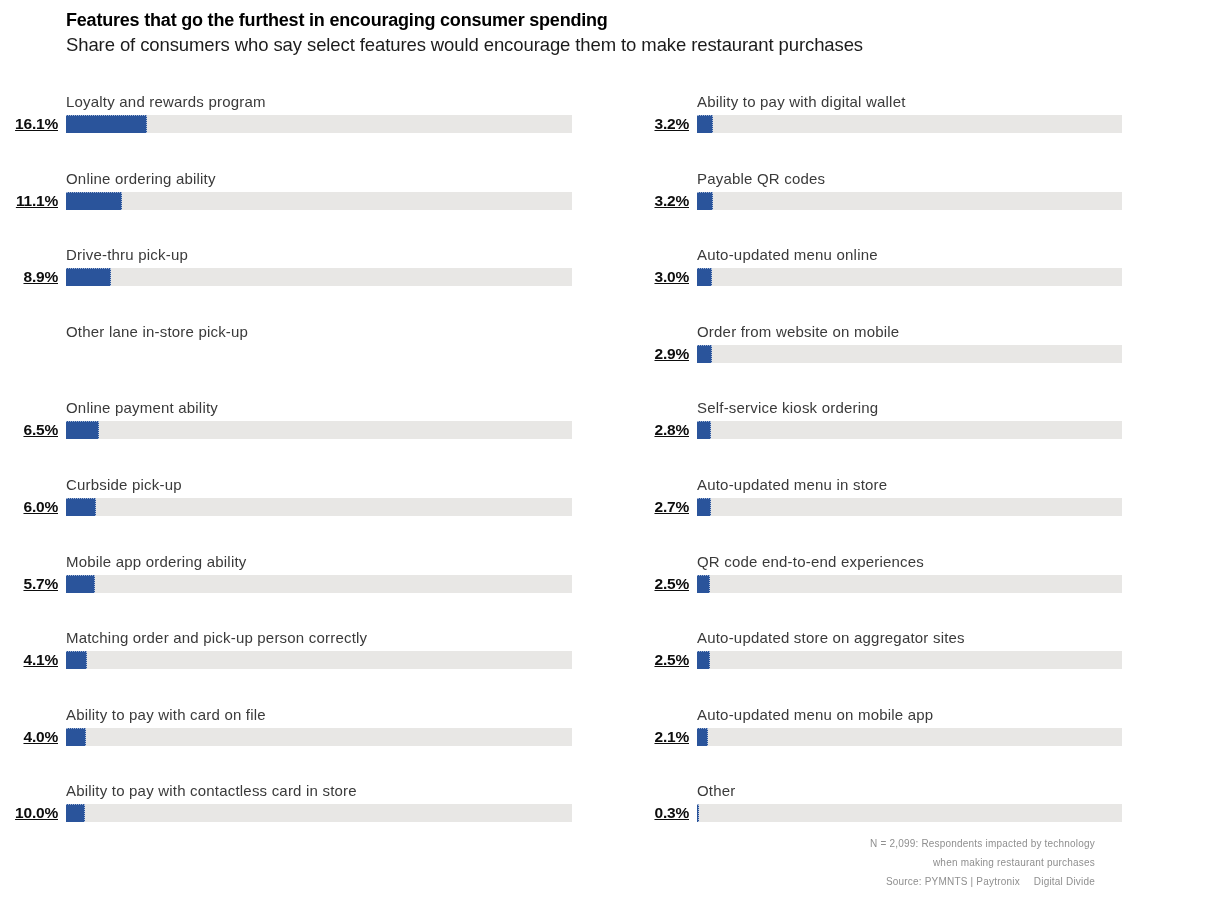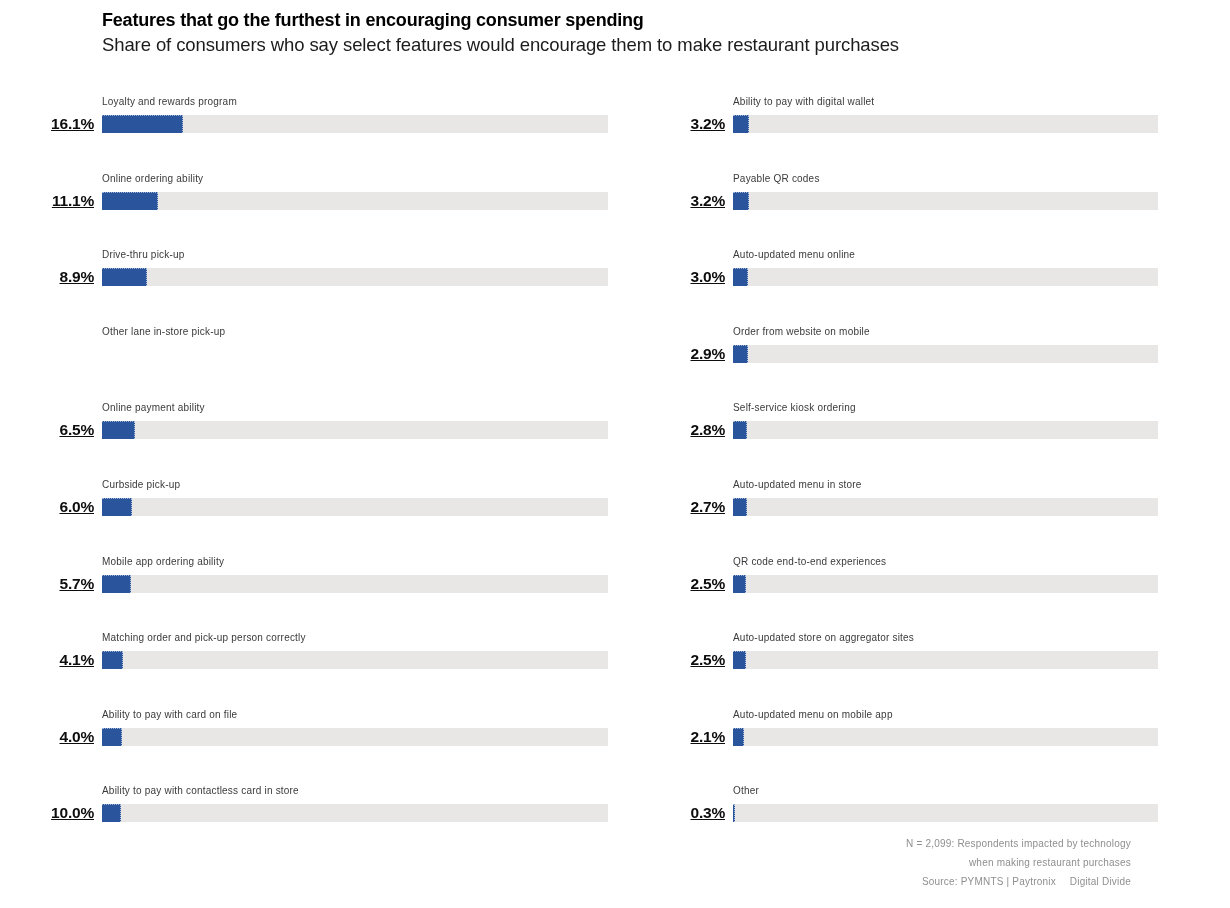--- a/index.html
+++ b/index.html
@@ -7,21 +7,20 @@
     padding: 0;
     background: #ffffff;
     font-family: "Liberation Sans", "DejaVu Sans", sans-serif;
   }
   .canvas {
     position: relative;
     width: 1122px;
     height: 908px;
     background: #ffffff;
     overflow: hidden;
-    margin-left: 36px;
   }
   .header {
     position: absolute;
     left: 66px;
     top: 8px;
     width: 1100px;
   }
   .title {
     font-size: 18px;
     font-weight: 700;
@@ -49,21 +48,21 @@
   .col + .col {
     margin-left: 59px;
     width: 571px;
   }
   .row {
     height: 76.6px;
     box-sizing: border-box;
   }
   .cat-label {
     margin-left: 66px;
-    font-size: 10px;
+    font-size: 15px;
     line-height: 20px;
     color: #3a3a3a;
     letter-spacing: 0.2px;
     white-space: nowrap;
   }
   .bar-line {
     display: flex;
     align-items: center;
     margin-top: 3px;
   }

